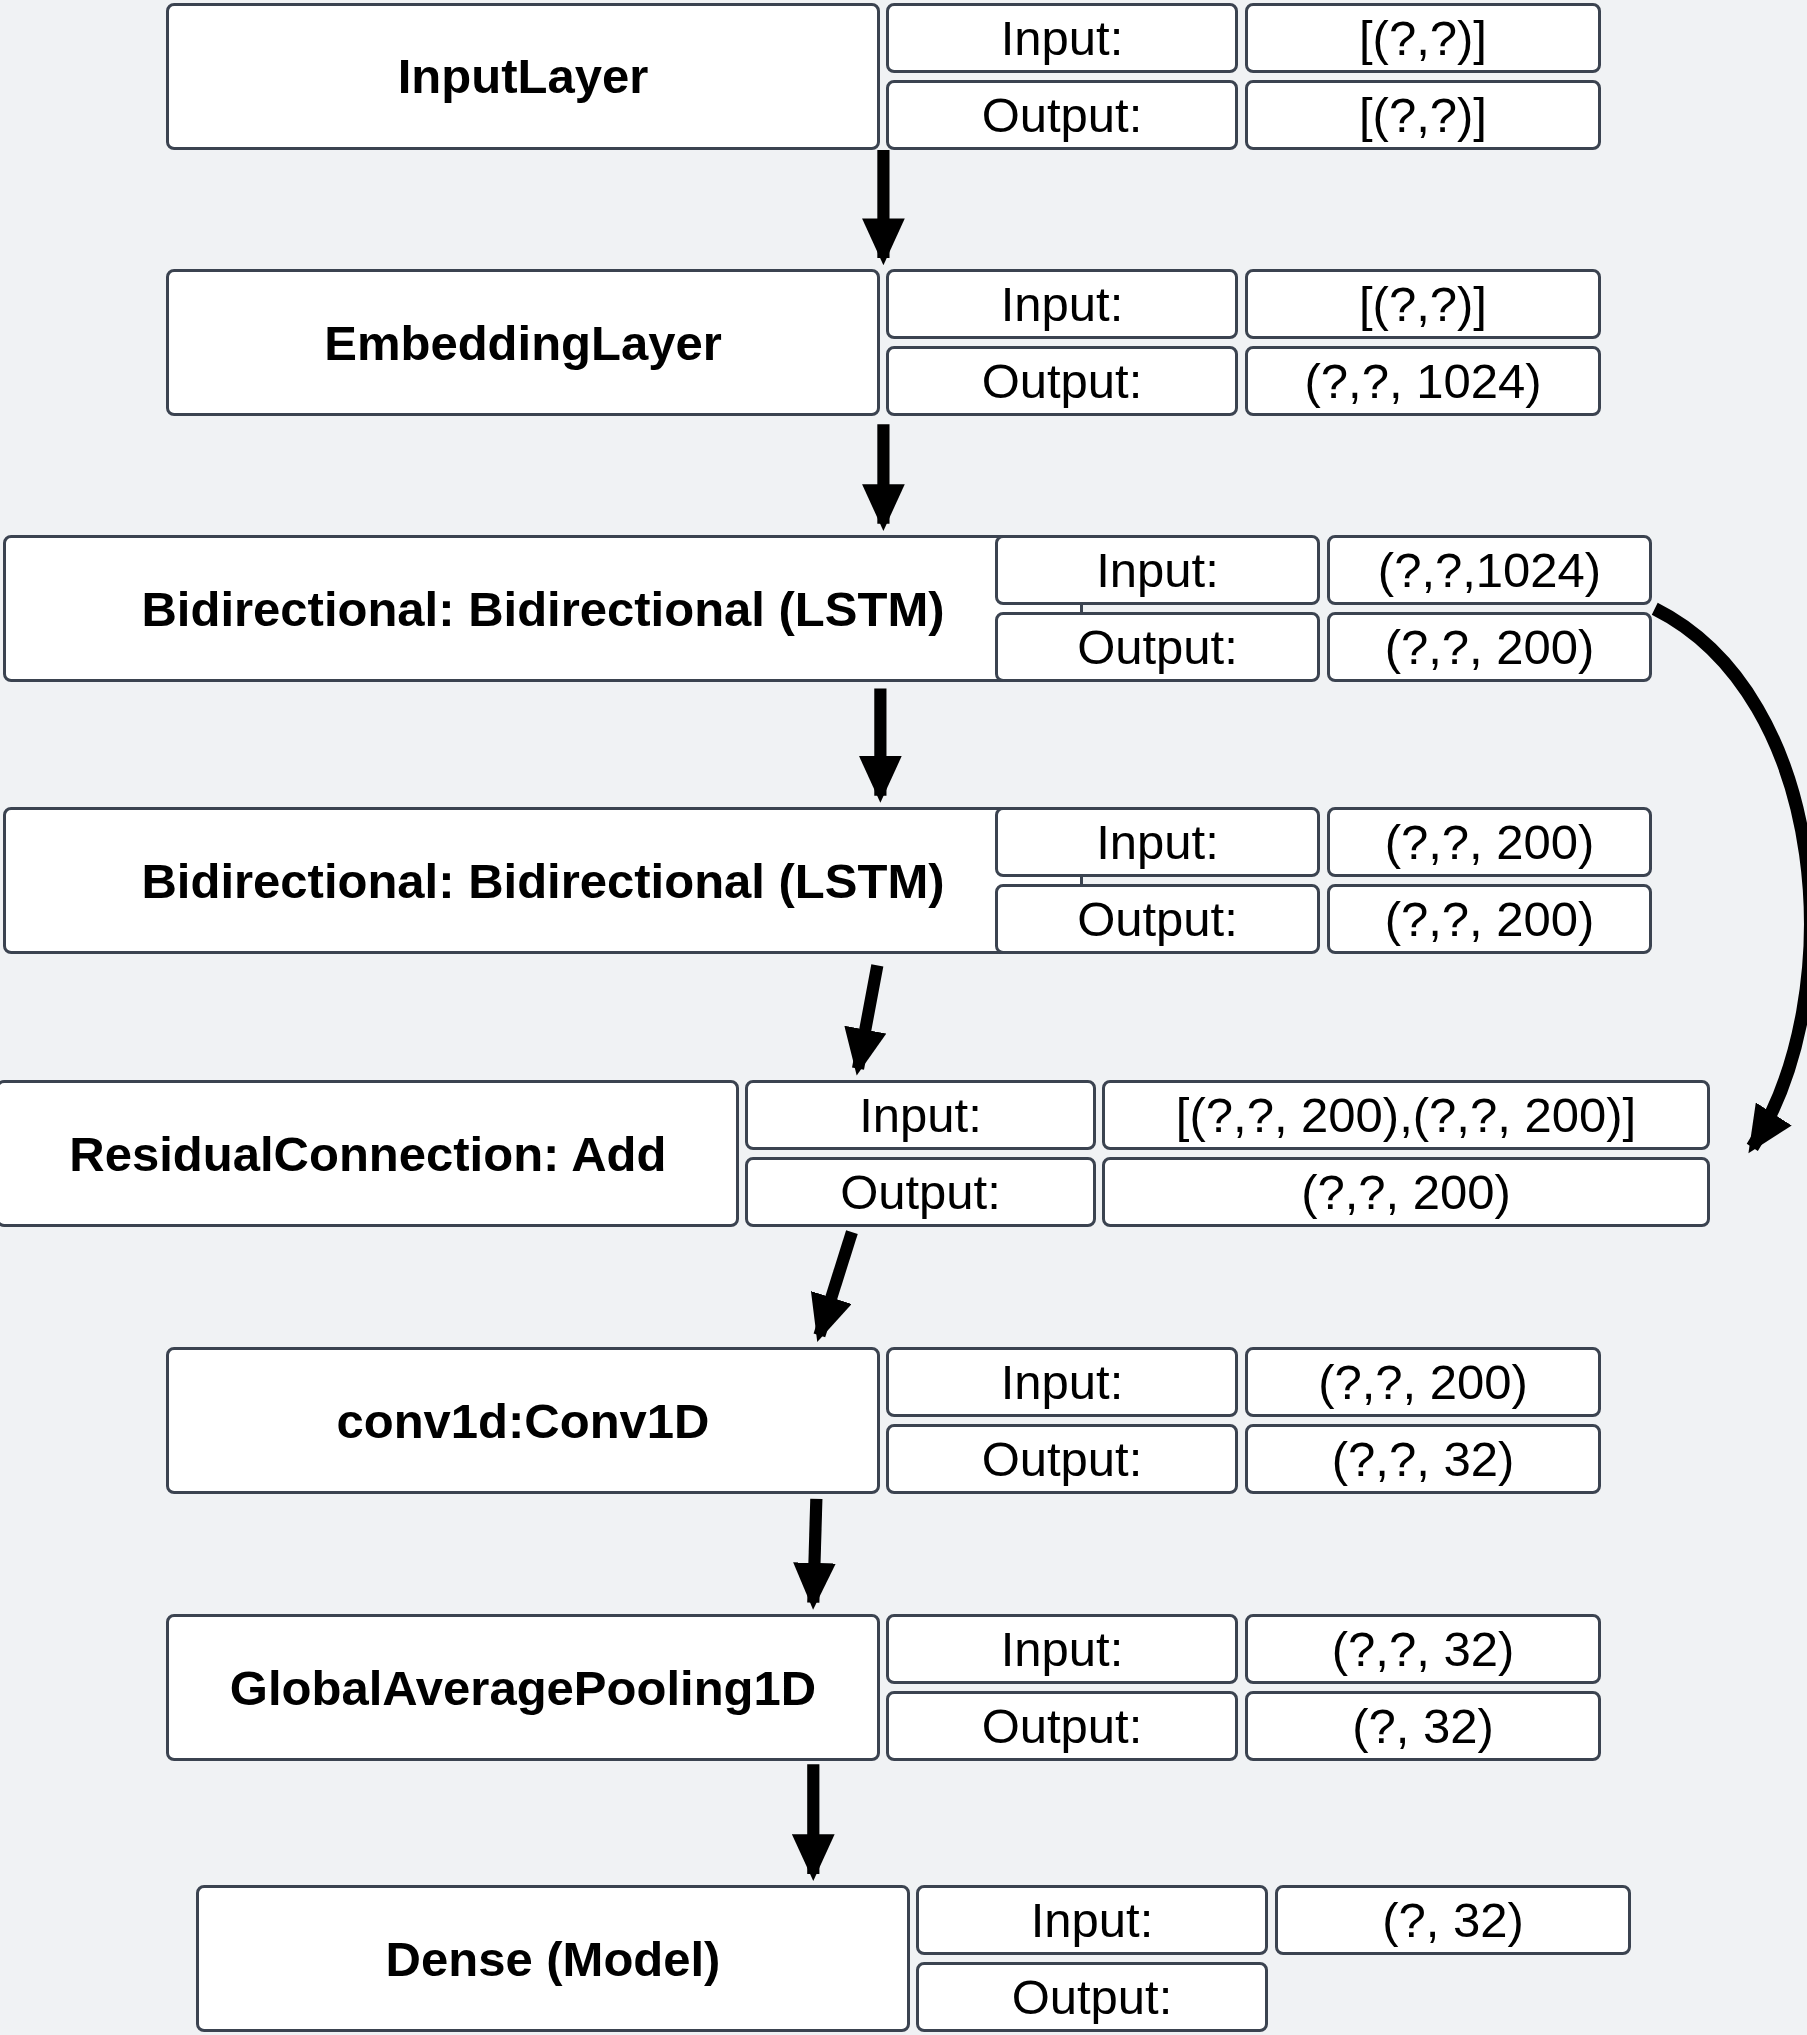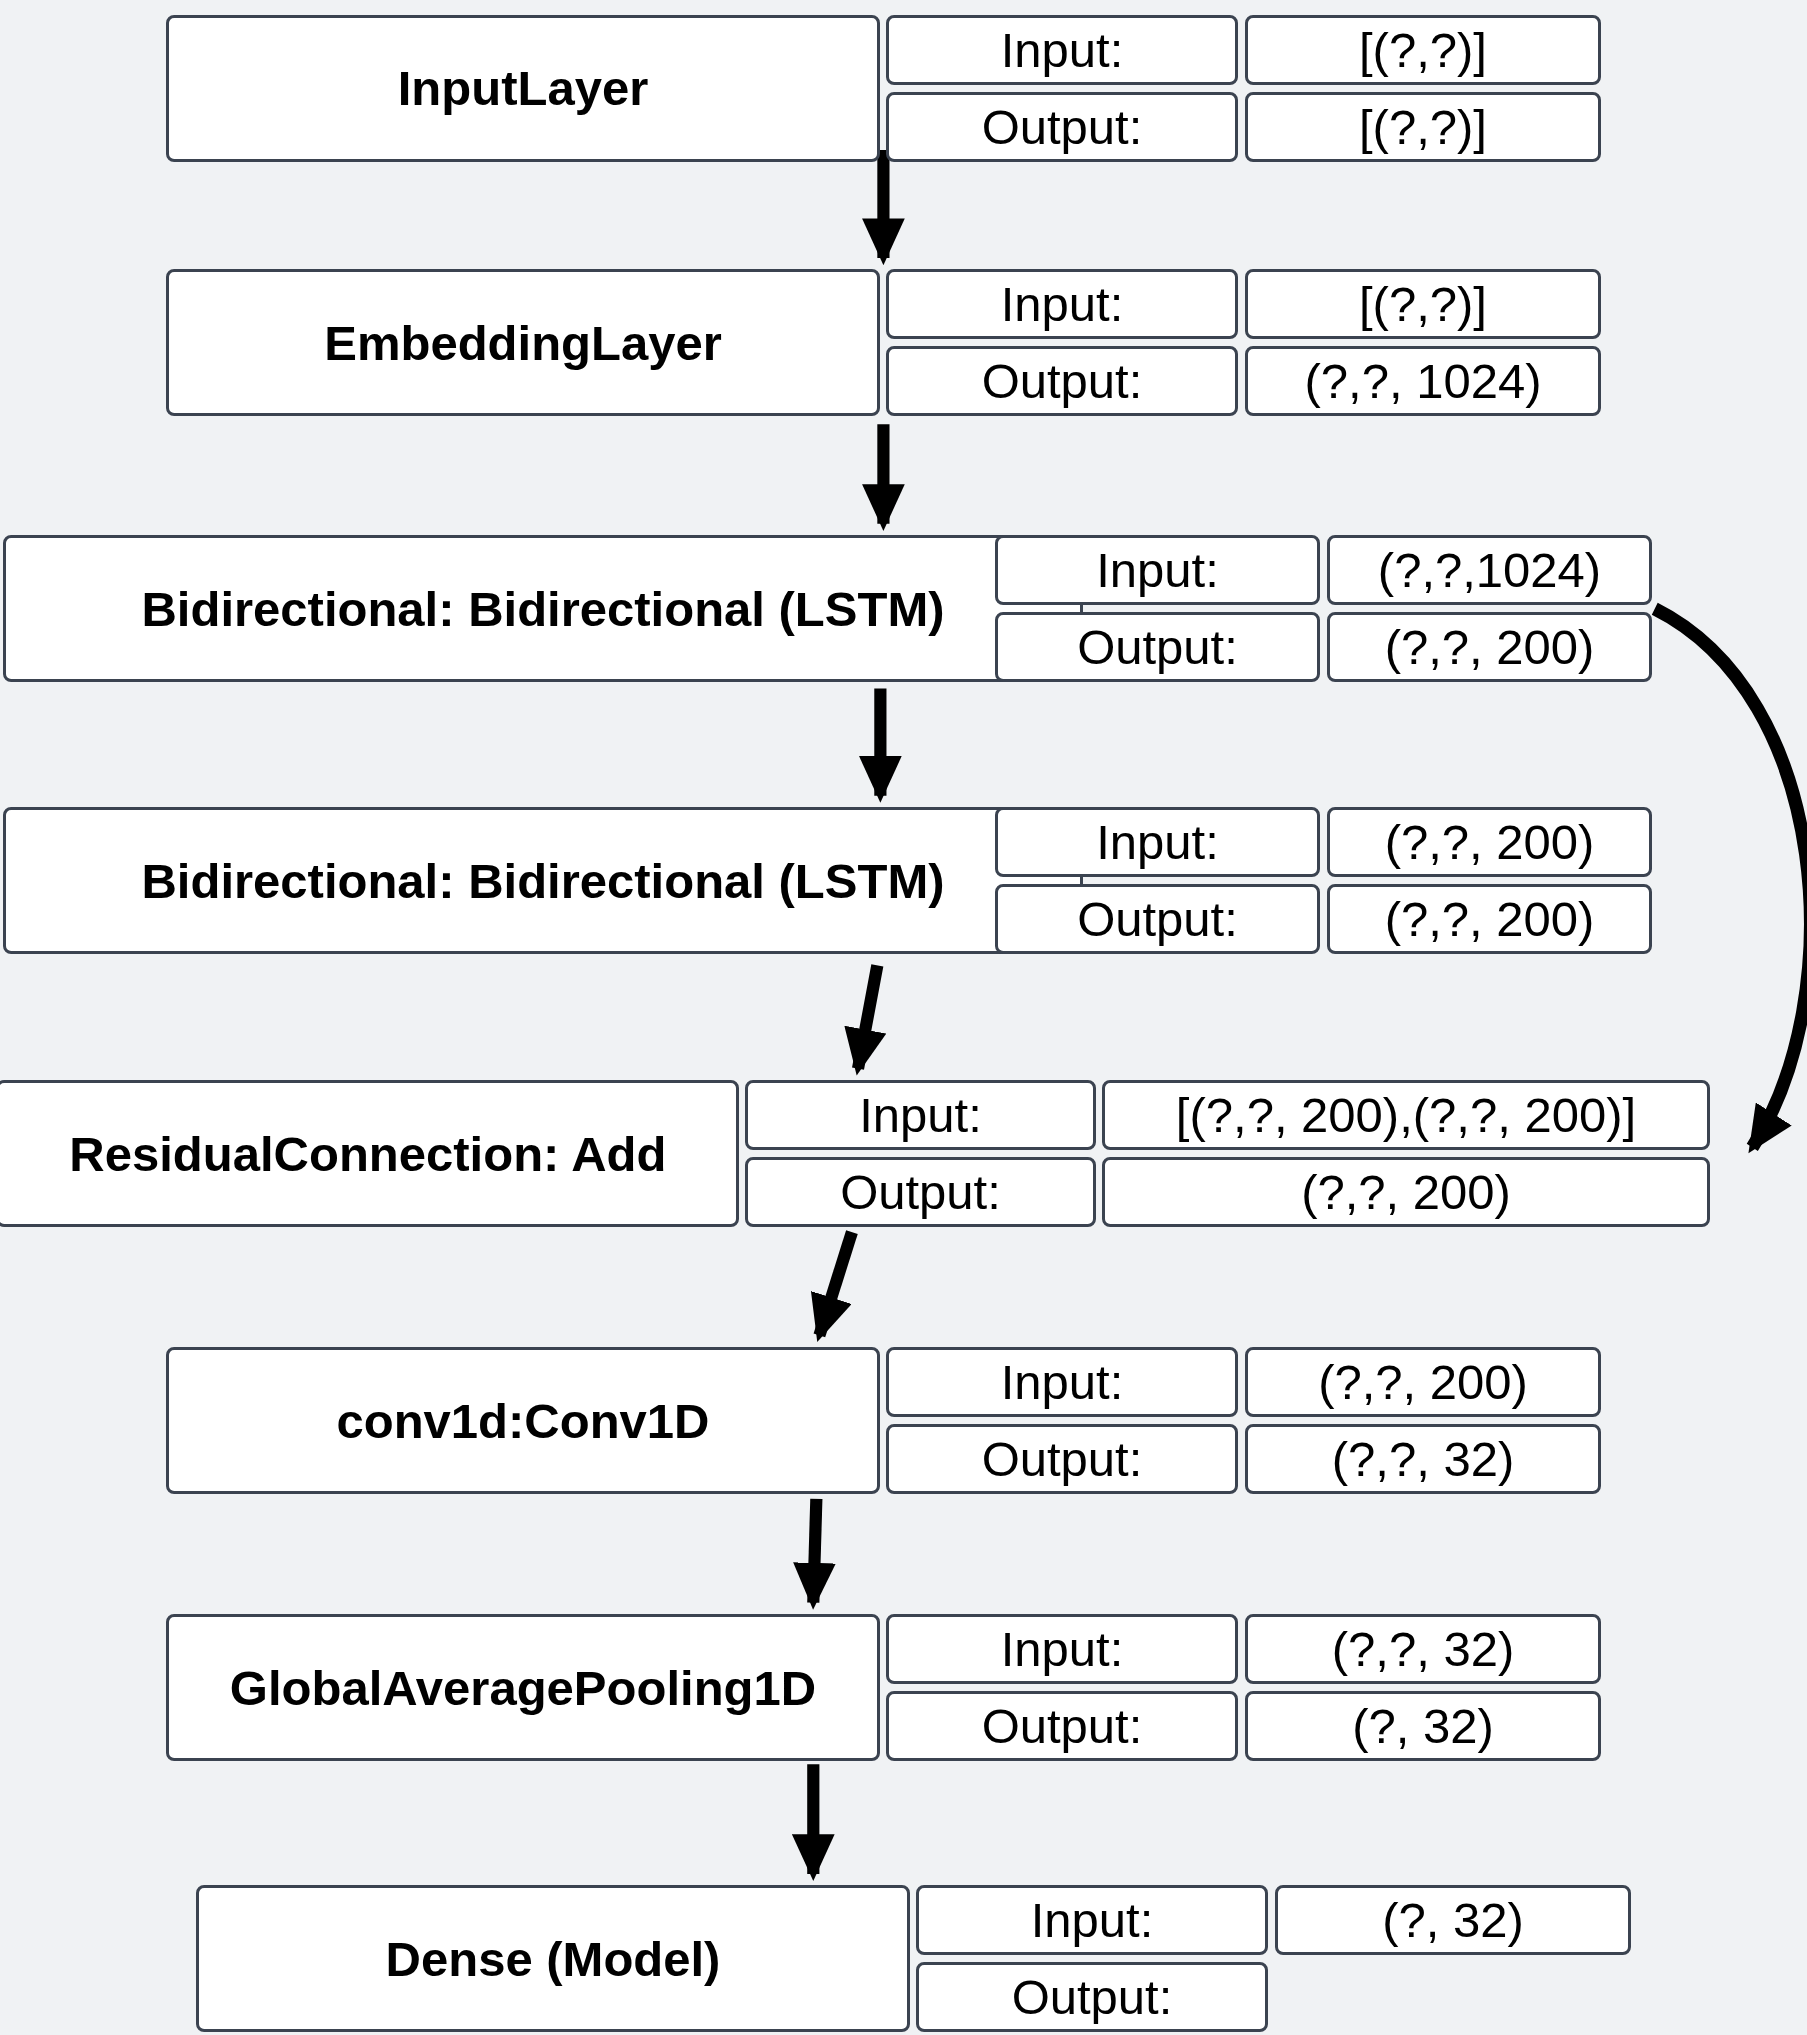--- a/index.html
+++ b/index.html
@@ -8,21 +8,21 @@
   .box{position:absolute;background:#ffffff;border:3.6px solid #3b4350;border-radius:8.1px;
        box-sizing:border-box;display:flex;align-items:center;justify-content:center;
        white-space:nowrap;color:#000;}
   .row{position:absolute;left:0;width:1808px;height:147px;}
   .label-box{top:0;height:147px;font-weight:bold;font-size:49px;}
   .cell{font-size:49px;}
   .cell.top{top:0;height:70px;}
   .cell.bottom{top:77px;height:70px;}
 
   
-  .row-0{top:2.5px;margin-top:12px;}   .row-1{top:269px;}  .row-2{top:535px;} .row-3{top:807px;}
+  .row-0{top:2.5px;}   .row-1{top:269px;}  .row-2{top:535px;} .row-3{top:807px;}
   .row-4{top:1080px;}.row-5{top:1347px;} .row-6{top:1614px;} .row-7{top:1885px;margin-left:30px;}
 
   
   .std .label-box{left:166px;width:714px;}
   .std .key{left:886px;width:352px;}
   .std .val{left:1245px;width:356px;}
 
   
   .wide .label-box{left:3px;width:1080px;}
   .wide .key{left:995px;width:325px;}

